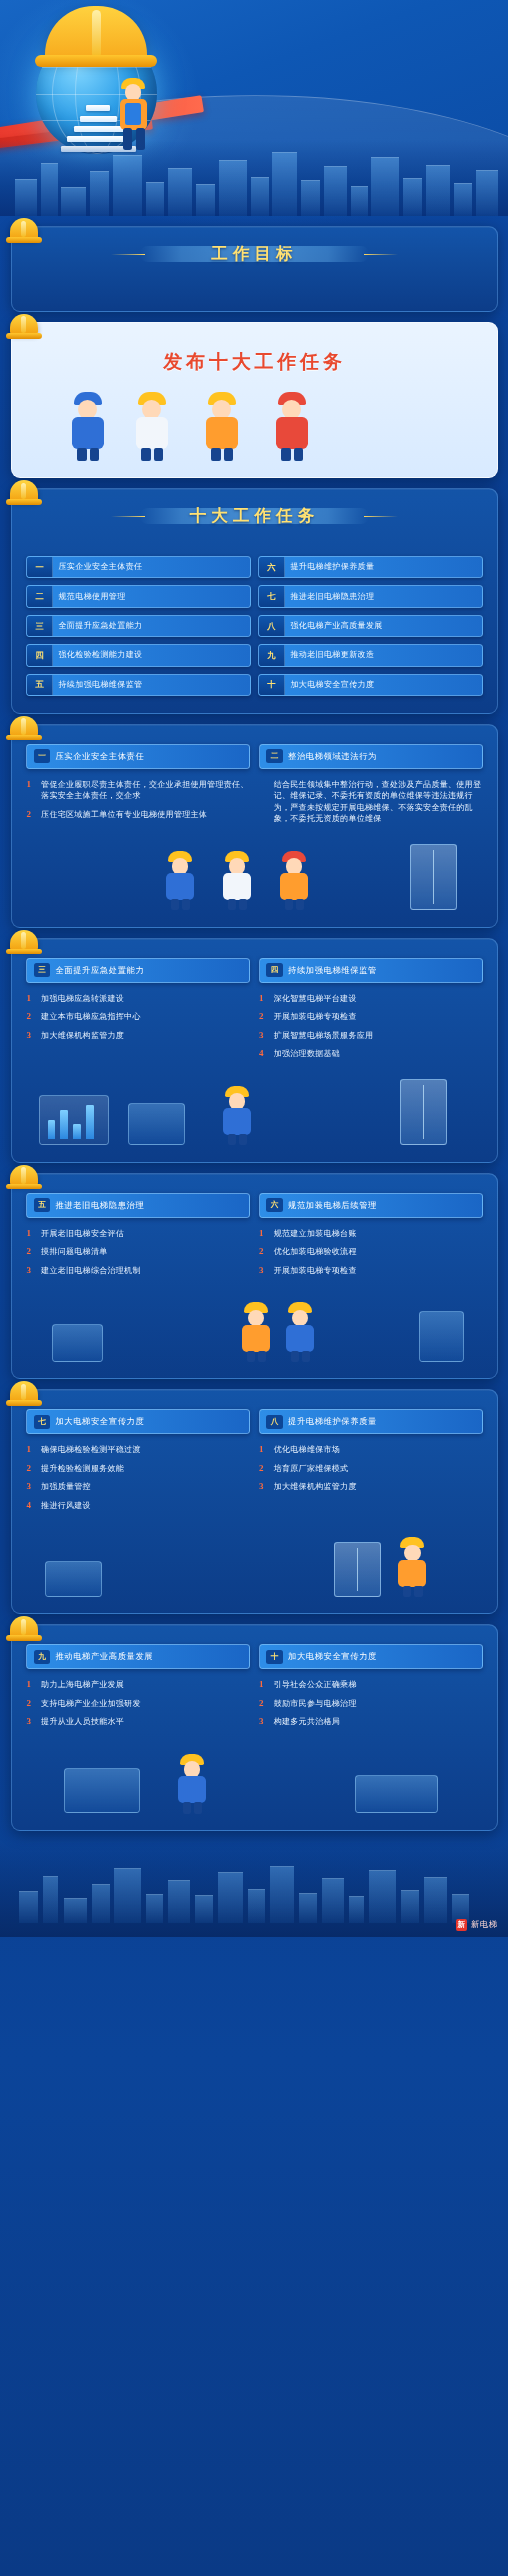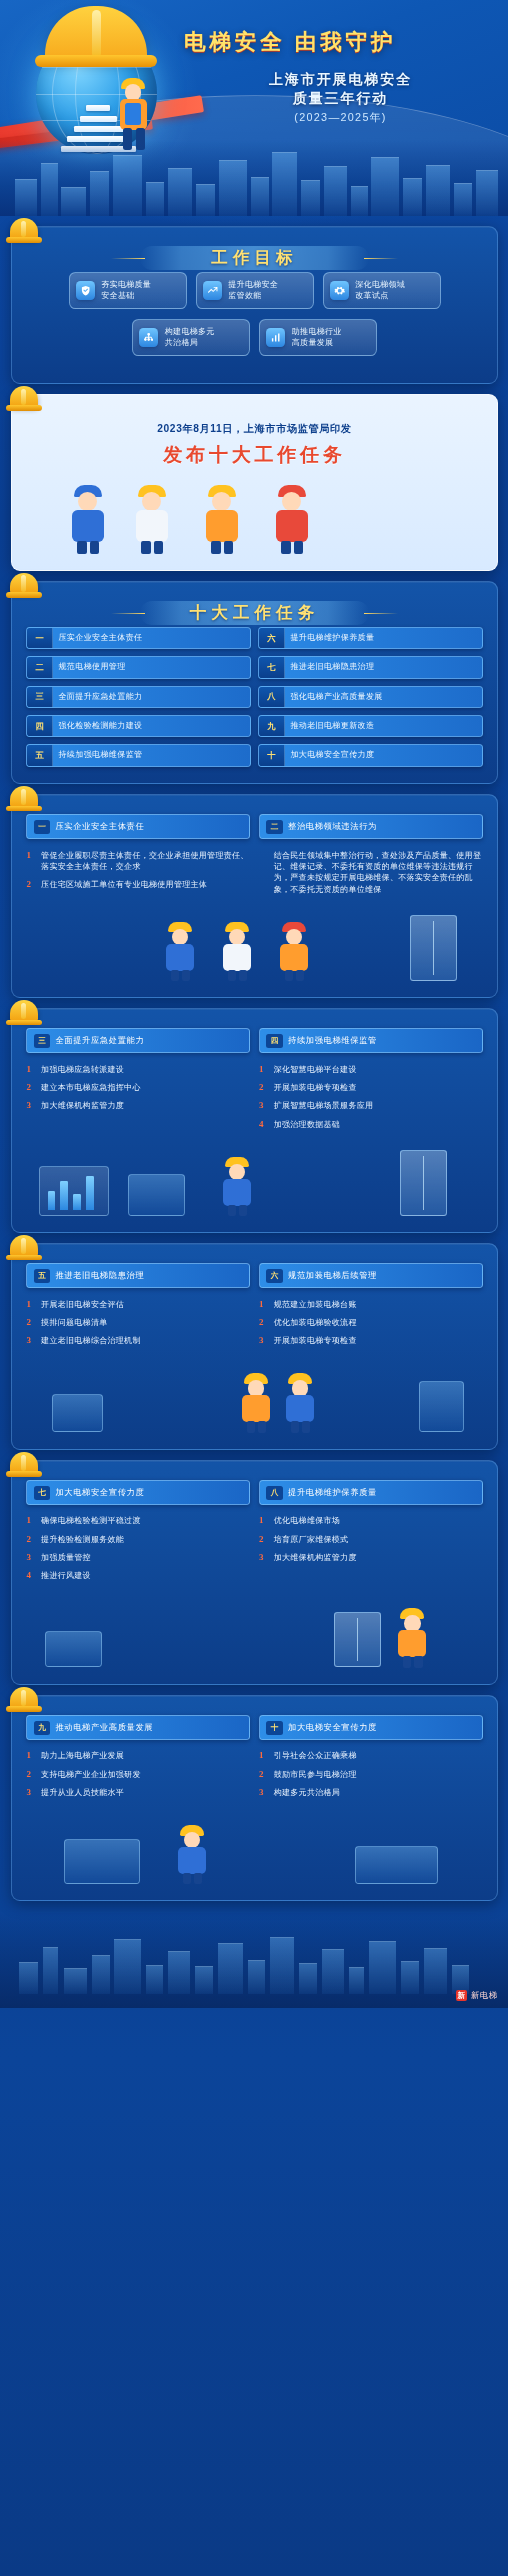--- a/index.html
+++ b/index.html
@@ -163,22 +163,22 @@
   .badge-helmet:after {
     content:""; position:absolute; left:-3.8px; bottom:-3.2px; width:36px;height:5.7px;
     border-radius:3.8px; background: linear-gradient(180deg,#ffc62e,#e08d04);
   }
   .badge-helmet:before {
     content:""; position:absolute; left:50%; top:2.5px; margin-left:-2.5px;
     width:5.1px;height:16.5px;border-radius:3.2px;background:linear-gradient(180deg,#fff2b0,#f6bb23);
   }
 
   .title-banner {
-    margin: 0 auto 2px auto;
-    width: 229px; height: 24px;
+    margin: 0 auto 32px auto;
+    width: 229px; height: 16px;
     position: relative;
     display: flex; align-items: center; justify-content: center;
   }
   .title-banner .bg {
     position: absolute; inset: 0;
     background: linear-gradient(90deg, rgba(255,255,255,0) 0%, rgba(120,200,255,.35) 18%, rgba(120,200,255,.5) 50%, rgba(120,200,255,.35) 82%, rgba(255,255,255,0) 100%);
     border-radius: 14.6px;
   }
   .title-banner .bg:before, .title-banner .bg:after {
     content:""; position: absolute; top: 50%; width: 34px; height: 1.3px;
@@ -347,28 +347,20 @@
       </div>
     <div class="worker">
       <div class="hat"></div>
         <div class="head"></div>
         <div class="body"></div>
       <div class="vest"></div>
         <div class="leg"></div>
         <div class="leg r"></div>
     </div>
 
-    <div class="hero-title">
-      <div class="t1">电梯安全 由我守护</div>
-    </div>
-    <div class="hero-sub">
-      <div class="s1">上海市开展电梯安全</div>
-      <div class="s1">质量三年行动</div>
-      <div class="s2">(2023—2025年)</div>
-    </div>
 
     <div class="hero-city">
       <i style="left:15.3px;width:21.6px;height:37px;"></i>
       <i style="left:41px;width:16.5px;height:53px;"></i>
       <i style="left:61px;width:25.4px;height:29px;"></i>
       <i style="left:90px;width:19px;height:45px;"></i>
       <i style="left:113px;width:29px;height:61px;"></i>
       <i style="left:146px;width:18px;height:34px;"></i>
       <i style="left:168px;width:24px;height:48px;"></i>
       <i style="left:196px;width:19px;height:32px;"></i>
@@ -386,71 +378,26 @@
     </div>
   </div>
 
   <div class="section">
     <div class="badge-helmet"></div>
     <div class="title-banner">
       <div class="bg"></div>
       <div class="txt">工作目标</div>
     </div>
 
-    <div class="goal-row">
-      <div class="goal-card">
-        <div class="goal-ico">
-          <svg viewBox="0 0 24 24">
-              <path d="M12 2l8 3v6c0 5-3.4 9.4-8 11-4.6-1.6-8-6-8-11V5l8-3zm-1 13l6-6-1.4-1.4L11 12.2 8.4 9.6 7 11l4 4z"></path>
-            </svg>
-        </div>
-        <div class="goal-txt">夯实电梯质量<br>安全基础</div>
-      </div>
-      <div class="goal-card">
-        <div class="goal-ico">
-          <svg viewBox="0 0 24 24">
-              <path d="M3 17l6-6 4 4 7-7v5h2V4h-8v2h5l-6 6-4-4-7 7z"></path>
-            </svg>
-        </div>
-        <div class="goal-txt">提升电梯安全<br>监管效能</div>
-      </div>
-      <div class="goal-card">
-        <div class="goal-ico">
-          <svg viewBox="0 0 24 24">
-              <path d="M12 8a4 4 0 100 8 4 4 0 000-8zm9 4l2 1.6-1.5 2.6-2.4-.7-1.7 1 .3 2.5-2.9 1-1.5-2h-2l-1.5 2-2.9-1 .3-2.5-1.7-1-2.4.7L1 13.6 3 12 1 10.4 2.5 7.8l2.4.7 1.7-1L6.3 5l2.9-1 1.5 2h2l1.5-2 2.9 1-.3 2.5 1.7 1 2.4-.7 1.5 2.6L21 12z"></path>
-            </svg>
-        </div>
-        <div class="goal-txt">深化电梯领域<br>改革试点</div>
-      </div>
-    </div>
-
-    <div class="goal-row">
-      <div class="goal-card">
-        <div class="goal-ico">
-          <svg viewBox="0 0 24 24">
-              <path d="M12 2a3 3 0 013 3 3 3 0 01-2 2.8V10h4a2 2 0 012 2v1.2A3 3 0 0119 19a3 3 0 01-1-5.8V12h-5v1.2A3 3 0 0112 19a3 3 0 01-1-5.8V12H6v1.2A3 3 0 015 19a3 3 0 01-1-5.8V12a2 2 0 012-2h5V7.8A3 3 0 019 5a3 3 0 013-3z"></path>
-            </svg>
-        </div>
-        <div class="goal-txt">构建电梯多元<br>共治格局</div>
-      </div>
-      <div class="goal-card">
-        <div class="goal-ico">
-          <svg viewBox="0 0 24 24">
-              <path d="M4 20h3v-7H4v7zm6.5 0h3V7h-3v13zM17 20h3V3h-3v17z"></path>
-            </svg>
-        </div>
-        <div class="goal-txt">助推电梯行业<br>高质量发展</div>
-      </div>
-    </div>
+
   </div>
 
   <div class="section light">
     <div class="badge-helmet"></div>
     <div class="announce">
-      <div class="l1">2023年8月11日，上海市市场监管局印发</div>
       <div class="l3">发布十大工作任务</div>
     </div>
     <div class="announce-people">
       <div class="p-person" style="left:38px;">
         <div class="ht" style="background:#2f6fd6;"></div>
           <div class="hd"></div>
         <div class="bd" style="background:#2f6fd6;"></div>
           <div class="lg"></div>
           <div class="lg r"></div>
       </div>

